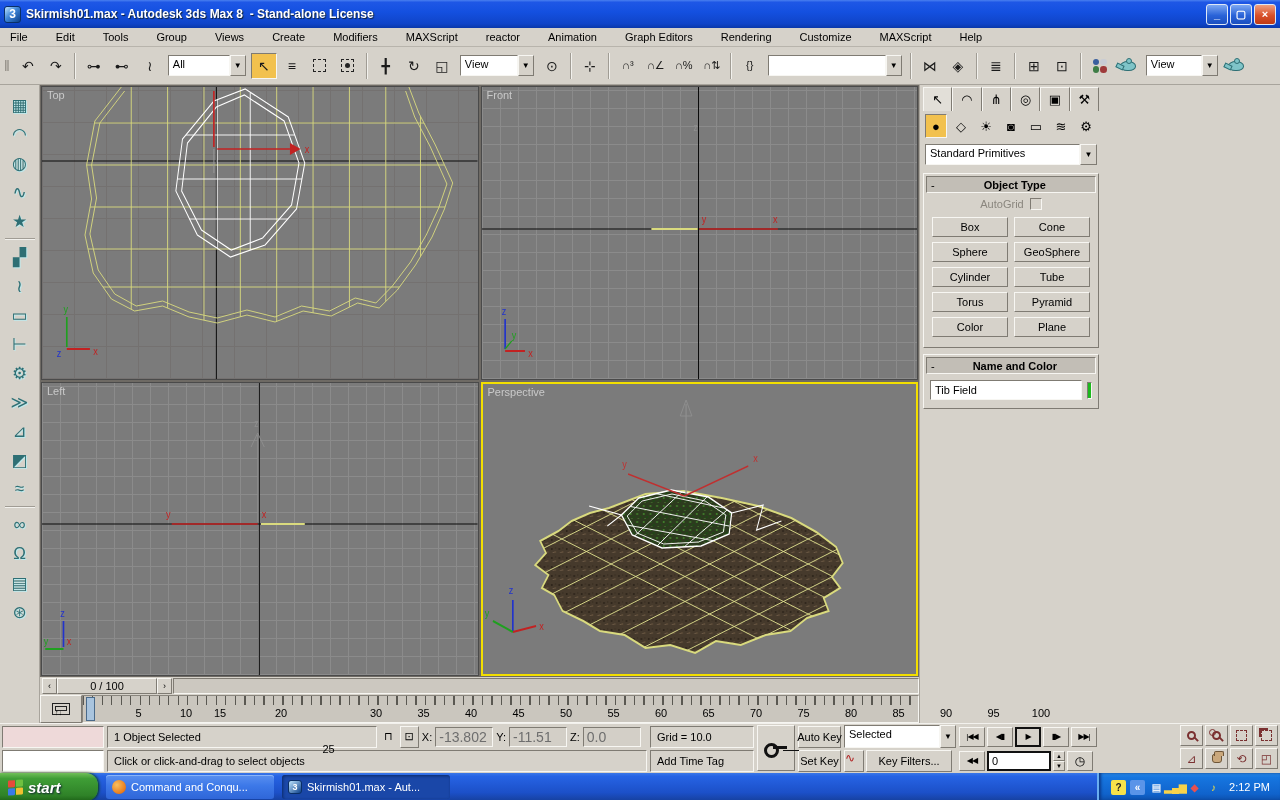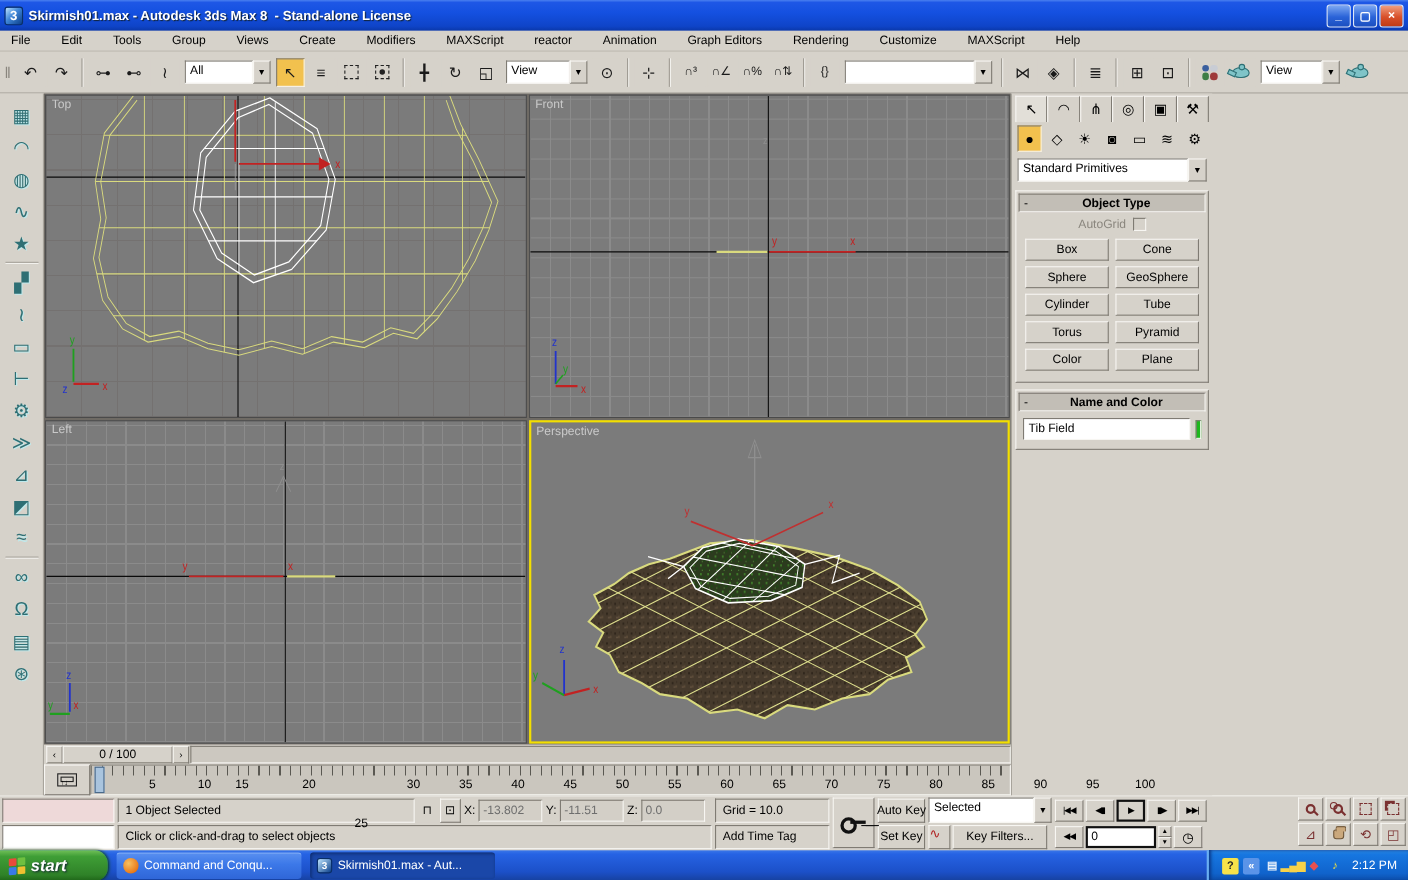--- a/index.html
+++ b/index.html
@@ -90,21 +90,21 @@
   
   .statusbar { height:50px; display:flex; background:#d6d2ca; border-top:1px solid #f2f1ed; padding:1px 2px; gap:3px; }
   .sb-col { display:flex; flex-direction:column; gap:2px; justify-content:center; }
   .sb-row { display:flex; align-items:center; gap:3px; height:22px; }
   .listener-pink { width:102px; height:22px; background:#eed9d9; }
   .listener-white { width:102px; height:22px; background:#ffffff; }
   .sb-field { background:#d6d2ca; padding:3px 6px; height:22px; display:flex; align-items:center; }
   .sel-status { width:270px; }
   .prompt-field { width:540px; }
   .coord-label { font-size:11px; }
-  .coord-input { width:58px; height:20px; background:#d3cfc7; color:#6e6e6e; padding:0 3px; font-size:11px; font-family:"Liberation Sans",sans-serif; }
+  .coord-input { width:58px; height:20px; background:#d3cfc7; color:#6e6e6e; padding:0 3px; font-size:14px; font-family:"Liberation Sans",sans-serif; }
   .grid-field, .timetag-field { width:104px; }
   .key-btn { width:38px; height:46px; display:flex; align-items:center; justify-content:center; }
   .gi-key { width:24px; height:10px; position:relative; }
   .gi-key::before { content:""; position:absolute; left:0; top:0; width:9px; height:9px; border:3px solid #111; border-radius:50%; }
   .gi-key::after { content:""; position:absolute; left:9px; top:3px; width:14px; height:3px; background:#111;
     box-shadow:9px 3px 0 -1px #111, 13px 3px 0 -1px #111; }
   .sm-btn { height:22px; padding:0 4px; display:flex; align-items:center; justify-content:center; white-space:nowrap; background:#d6d2ca; }
   .autokey,.setkey { width:43px; }
   .sel-dd { width:112px; height:23px; display:flex;border-radius:10px; }
   .sel-dd .val { flex:1; background:#fff; border:1px solid; border-color:#7f7b73 #f7f6f2 #f7f6f2 #7f7b73; padding:2px 4px; }

